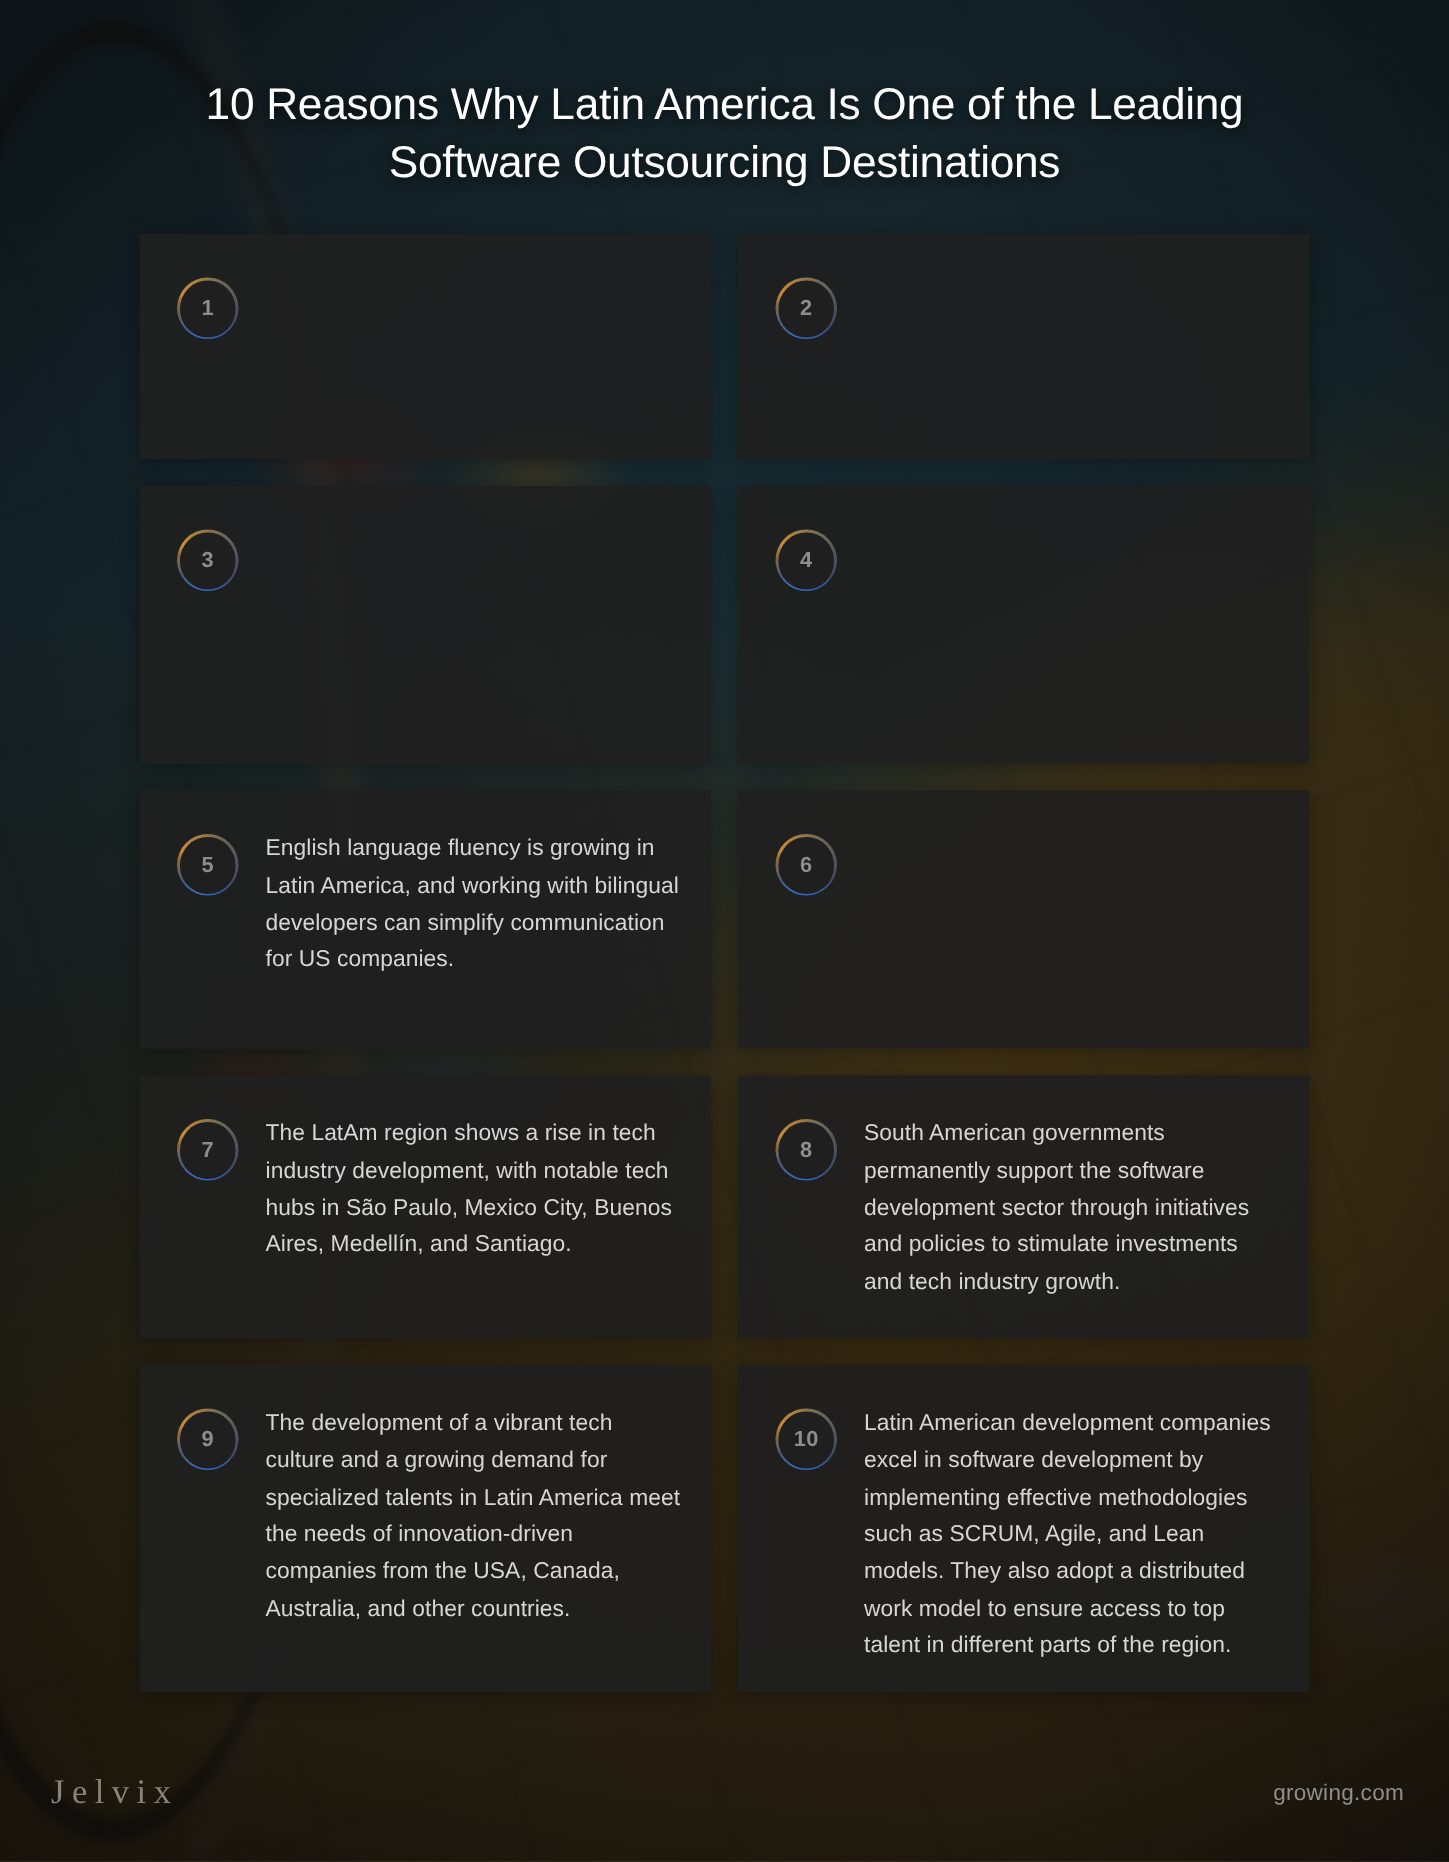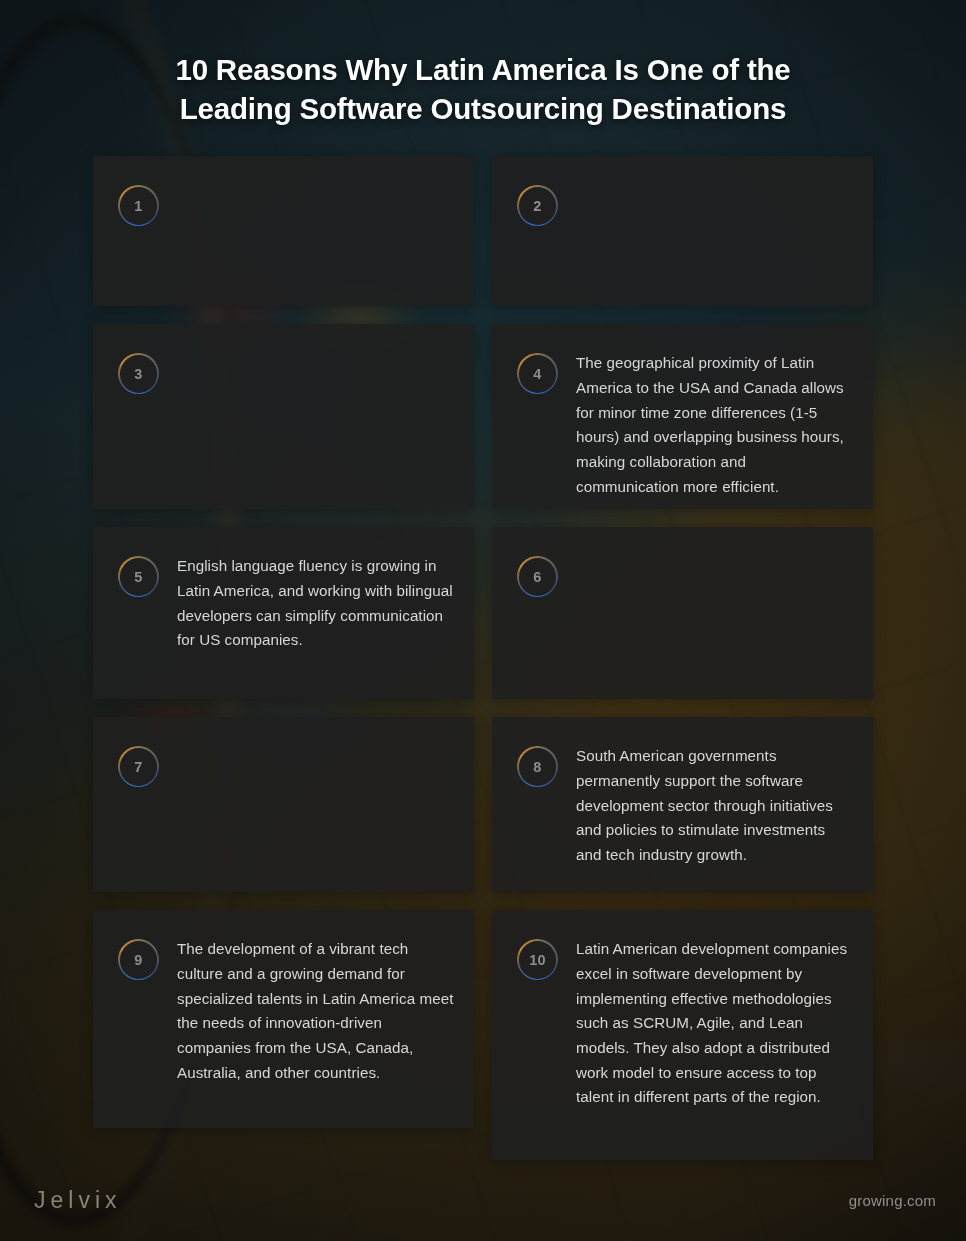--- a/index.html
+++ b/index.html
@@ -113,21 +113,21 @@
 
   
   #title-block {
     padding: 50px 118px 0 118px;
     text-align: center;
   }
 
   #page-title {
     color: #ffffff;
     font-size: 29.5px;
-    font-weight: bold;
+    font-weight: normal;
     line-height: 1.33;
     letter-spacing: -0.2px;
     text-shadow: 0 2px 7px rgba(0,0,0,0.62);
   }
 
   
   #reasons-grid {
     margin: 28px 93px 0 93px;
     display: flex;
     flex-direction: column;
@@ -150,21 +150,21 @@
   }
 
   
   .row-1 .reason-card { height: 150px; }
   .row-2 .card-left   { height: 185px; }
   .row-2 .card-right  { height: 185px; }
   .row-3 .reason-card { height: 172px; }
   .row-4 .card-left   { height: 175px; }
   .row-4 .card-right  { height: 175px; }
   .row-5 .card-left   { height: 218px; }
-  .row-5 .card-right  { height: 250px; }
+  .row-5 .card-right  { height: 218px; }
 
   
   .badge {
     position: relative;
     flex: 0 0 auto;
     width: 41px;
     height: 41px;
     border-radius: 50%;
     margin-top: 3px;
     margin-right: 18px;
@@ -221,21 +221,21 @@
     align-items: center;
     justify-content: space-between;
   }
 
   #brand-logo {
     color: #b4ad9f;
     font-size: 23px;
     font-weight: 300;
     letter-spacing: 5px;
     opacity: 0.72;
-    font-family: Liberation Sans, sans-serif;
+    font-family: Liberation Serif, serif;
   }
 
   #brand-url {
     color: #a9a9a9;
     font-size: 15px;
     letter-spacing: 0.2px;
     opacity: 0.82;
   }
 </style>
 </head>
@@ -275,21 +275,20 @@
     <div class="reason-row row-2">
       <div class="reason-card card-left">
         <div class="badge">
           <span class="badge-num">3</span>
         </div>
       </div>
       <div class="reason-card card-right">
         <div class="badge">
           <span class="badge-num">4</span>
         </div>
-        <div class="reason-text">The geographical proximity of Latin America to the USA and Canada allows for minor time zone differences (1-5 hours) and overlapping business hours, making collaboration and communication more efficient.</div>
       </div>
     </div>
 
     <div class="reason-row row-3">
       <div class="reason-card card-left">
         <div class="badge">
           <span class="badge-num">5</span>
         </div>
         <div class="reason-text">English language fluency is growing in Latin America, and working with bilingual developers can simplify communication for US companies.</div>
       </div>
@@ -298,20 +297,21 @@
           <span class="badge-num">6</span>
         </div>
       </div>
     </div>
 
     <div class="reason-row row-4">
       <div class="reason-card card-left">
         <div class="badge">
           <span class="badge-num">7</span>
         </div>
+        <div class="reason-text">The LatAm region shows a rise in tech industry development, with notable tech hubs in São Paulo, Mexico City, Buenos Aires, Medellín, and Santiago.</div>
       </div>
       <div class="reason-card card-right">
         <div class="badge">
           <span class="badge-num">8</span>
         </div>
         <div class="reason-text">South American governments permanently support the software development sector through initiatives and policies to stimulate investments and tech industry growth.</div>
       </div>
     </div>
 
     <div class="reason-row row-5">

